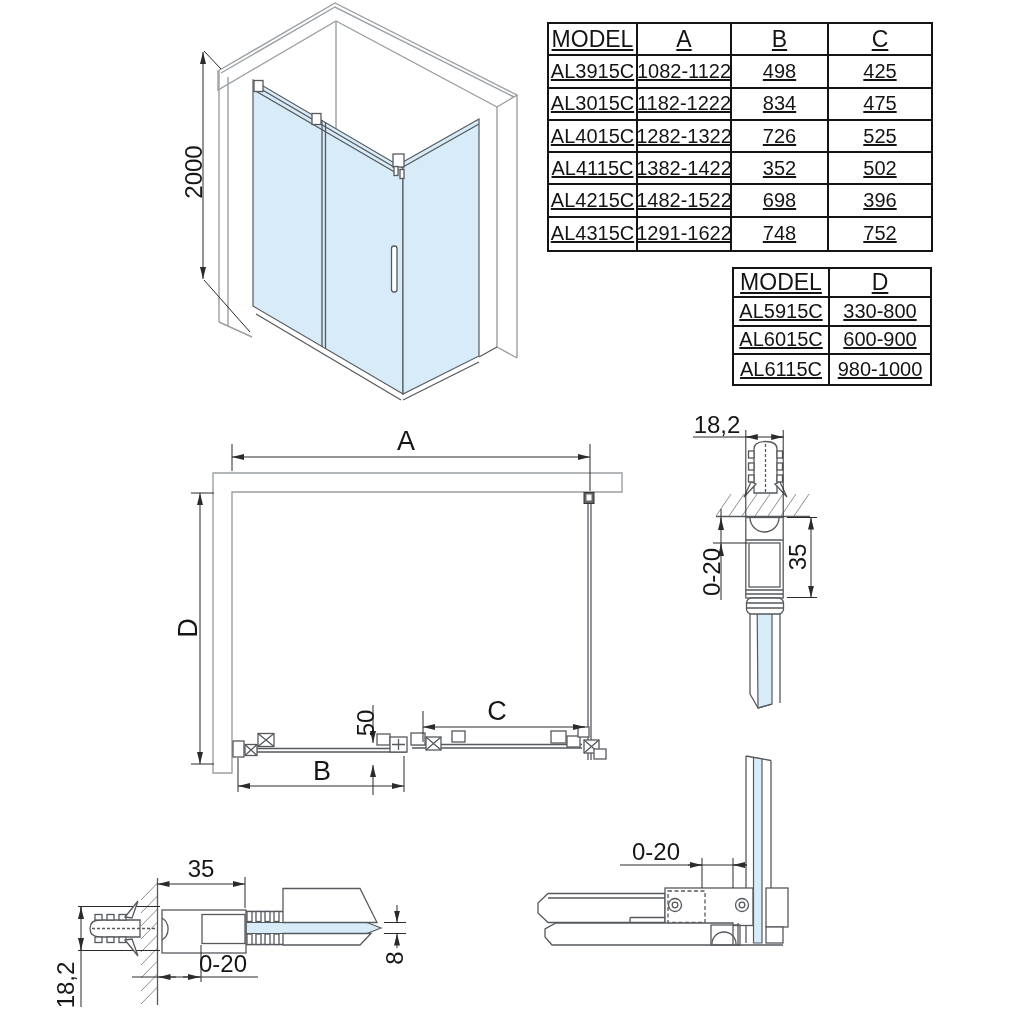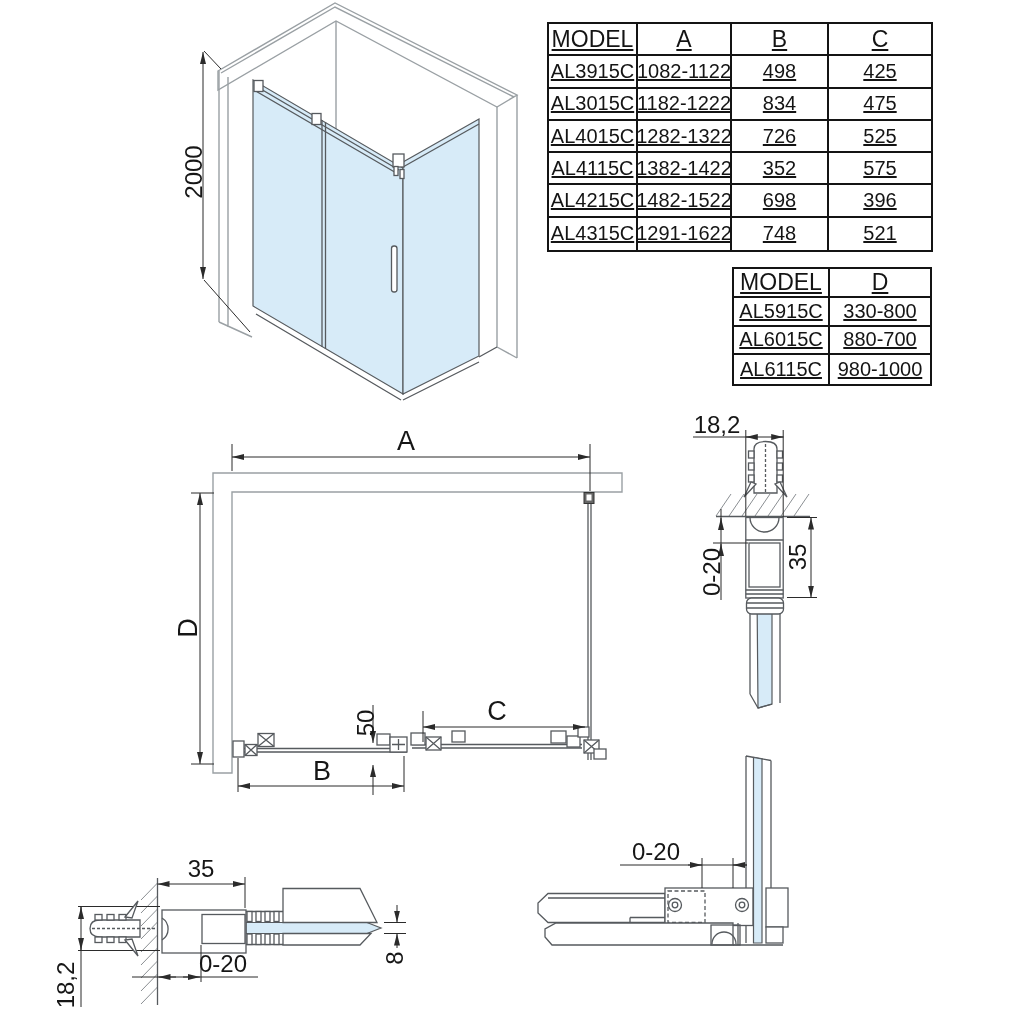--- a/index.html
+++ b/index.html
@@ -306,34 +306,34 @@
       <div class="cell">1182-1222</div>
       <div class="cell">834</div>
       <div class="cell lc">475</div>
       <div class="cell">AL4015C</div>
       <div class="cell">1282-1322</div>
       <div class="cell">726</div>
       <div class="cell lc">525</div>
       <div class="cell">AL4115C</div>
       <div class="cell">1382-1422</div>
       <div class="cell">352</div>
-      <div class="cell lc">575</div>
+      <div class="cell lc">502</div>
       <div class="cell">AL4215C</div>
       <div class="cell">1482-1522</div>
       <div class="cell">698</div>
       <div class="cell lc">396</div>
       <div class="cell lr">AL4315C</div>
       <div class="cell lr">1291-1622</div>
       <div class="cell lr">748</div>
-      <div class="cell lc lr">521</div>
+      <div class="cell lc lr">752</div>
     </div>
 <div id="table-depths" class="dtable">
       <div class="cell th">MODEL</div>
       <div class="cell th lc">D</div>
       <div class="cell">AL5915C</div>
       <div class="cell lc">330-800</div>
       <div class="cell">AL6015C</div>
-      <div class="cell lc">880-700</div>
+      <div class="cell lc">600-900</div>
       <div class="cell lr">AL6115C</div>
       <div class="cell lc lr">980-1000</div>
     </div>
 
 </div>
 
 </body></html>

